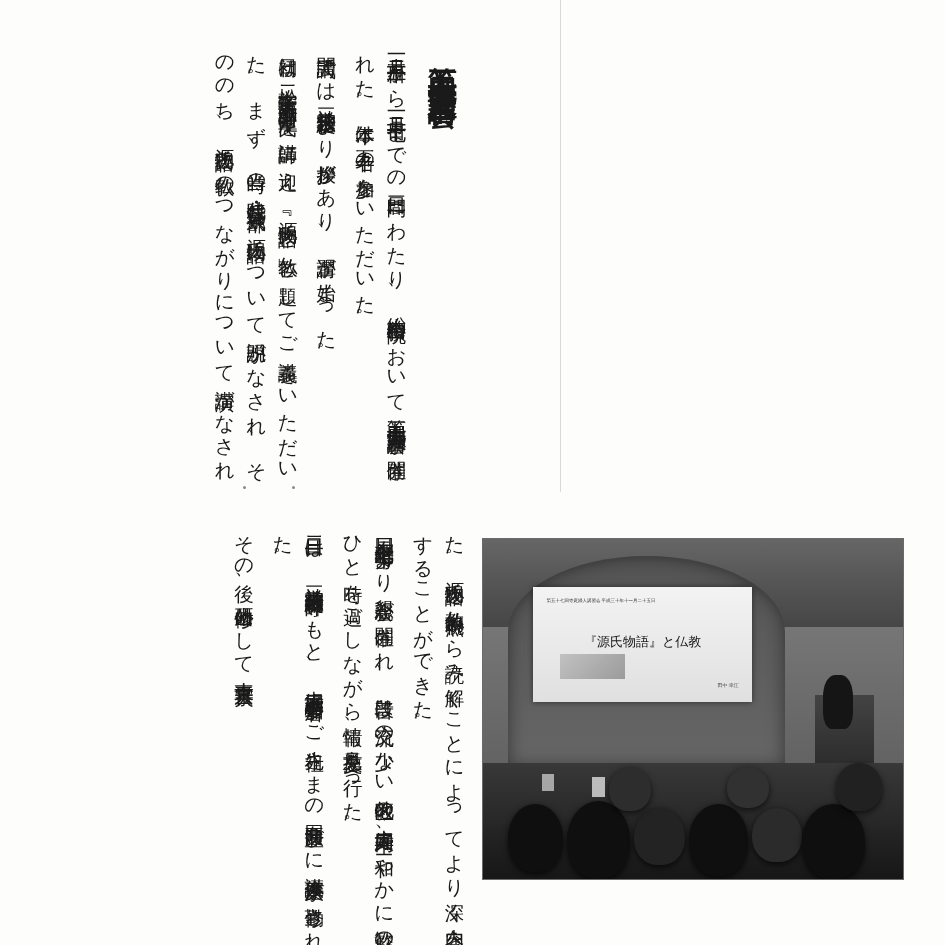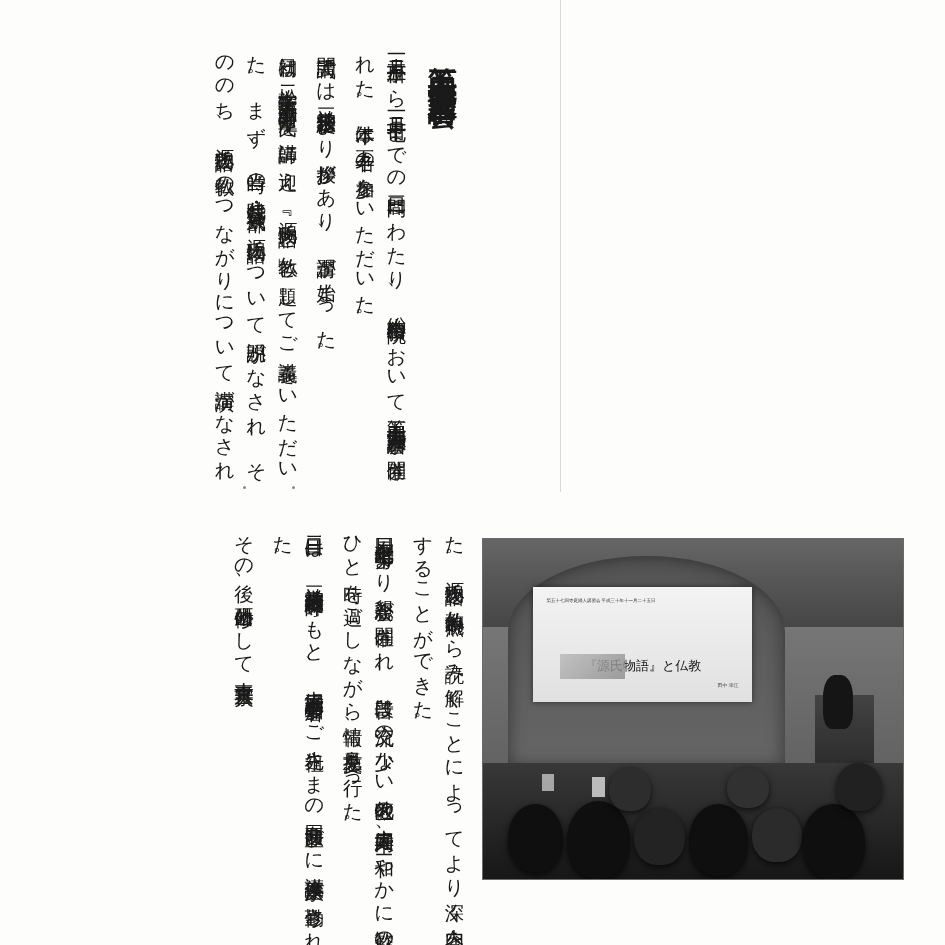--- a/index.html
+++ b/index.html
@@ -133,21 +133,20 @@
     box-shadow: 0 0 6px rgba(0,0,0,.5);
   }
   .ph-screen-title {
     position:absolute; left:10%; top:40%; width:80%;
     text-align:center;
     font-size: 13px;
     color:#20201e;
     font-family: "Liberation Serif", "DejaVu Serif", serif;
     letter-spacing:0px;
     white-space: nowrap;
-    margin-top: 24px;
   }
   .ph-screen-sub {
     position:absolute; left:6%; top:10%; width:60%;
     font-size: 4.5px;
     color:#3a3a38;
     line-height:1.5;
   }
   .ph-screen-tag {
     position:absolute; right:6%; bottom:12%;
     font-size:5px; color:#4a4a47;

